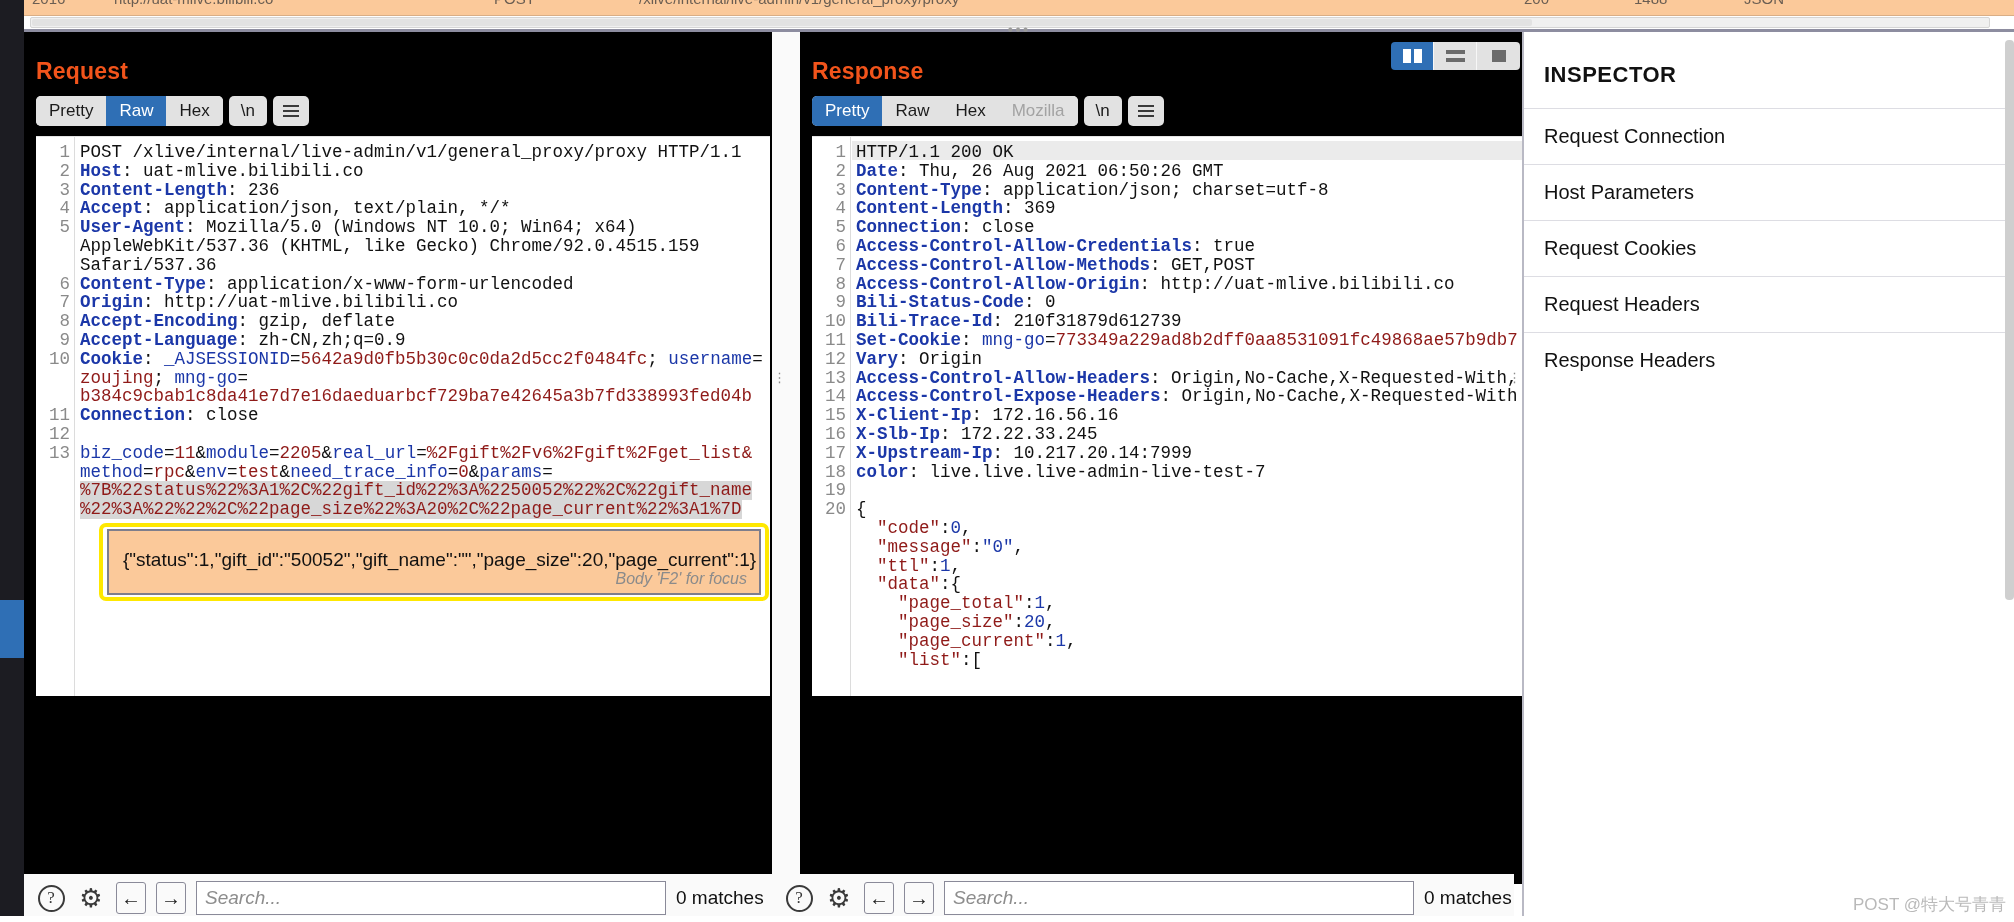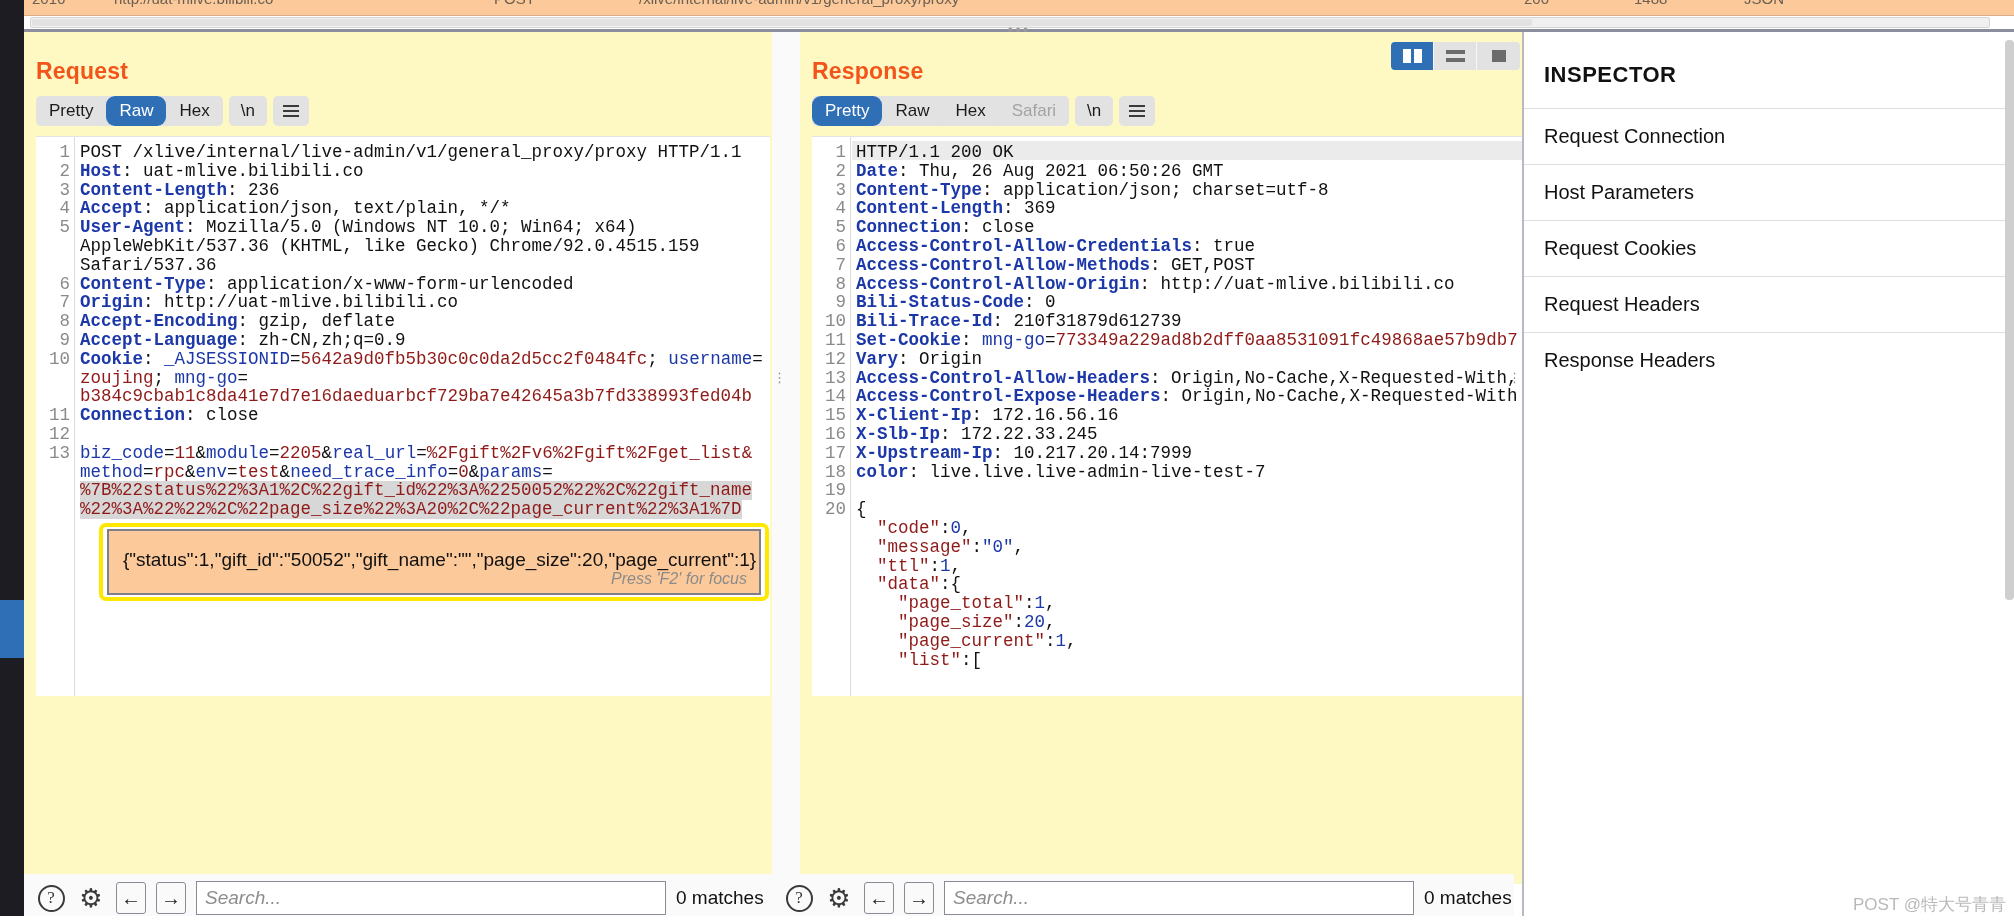--- a/index.html
+++ b/index.html
@@ -81,21 +81,21 @@
   
   .main-area {
     position: absolute; left: 24px; top: 32px;
     width: 1490px; height: 852px;
     background: #fafafa;
   }
 
   .panel {
     position: absolute; top: 0;
     height: 852px;
-    background: #fef9c3;
+    background: #000000;
   }
   .panel-request { left: 0; width: 748px; }
   .panel-response { left: 776px; width: 738px; }
 
   .panel-title {
     position: absolute; left: 12px; top: 26px;
     font-size: 23px; font-weight: bold;
     color: #f2541b;
     letter-spacing: .2px;
   }
@@ -130,21 +130,20 @@
     display: flex; border-radius: 5px; overflow: hidden;
     background: #e2e2e2;
   }
   .pill {
     height: 30px; padding: 0 13px;
     display: flex; align-items: center;
     font-size: 17px; color: #1b1b1b;
     background: #e2e2e2;
     cursor: pointer;
     white-space: nowrap;
-    border-radius: 9px;
   }
   .pill.active { background: #2f6fb5; color: #ffffff; }
   .pill.disabled { color: #a3a3a3; }
   .pill-single {
     height: 30px; padding: 0 12px;
     display: flex; align-items: center;
     font-size: 17px; color: #1b1b1b;
     background: #e2e2e2;
     border-radius: 5px;
     cursor: pointer;
@@ -428,21 +427,21 @@
               <i></i>
             </span>
         </div>
       </div>
 
       <div class="tabrow">
         <div class="pillgroup" id="res-tabs">
             <div class="pill active">Pretty</div>
             <div class="pill">Raw</div>
             <div class="pill">Hex</div>
-            <div class="pill disabled">Safari</div>
+            <div class="pill disabled">Mozilla</div>
           </div>
         <div class="pill-single">\n</div>
         <div class="pill-burger">
           <i></i>
             <i></i>
             <i></i>
         </div>
       </div>
 
       <div class="editor editor-response">
@@ -452,21 +451,21 @@
       </div>
     </div>
 
     <div class="vsplit-dots" style="left:1484px;">⋮</div>
   </div>
 
   <div class="hint-wrap">
     <div class="hint-outline"></div>
     <div class="hint-box">
       <div class="hint-text">{"status":1,"gift_id":"50052","gift_name":"","page_size":20,"page_current":1}</div>
-      <div class="hint-focus">Press 'F2' for focus</div>
+      <div class="hint-focus">Body 'F2' for focus</div>
     </div>
   </div>
 
   <div class="searchbar sb-request">
     <div class="icon-btn">
       <span class="circle-icon">?</span>
     </div>
     <div class="icon-btn">
       <span class="gear-icon">⚙</span>
     </div>

